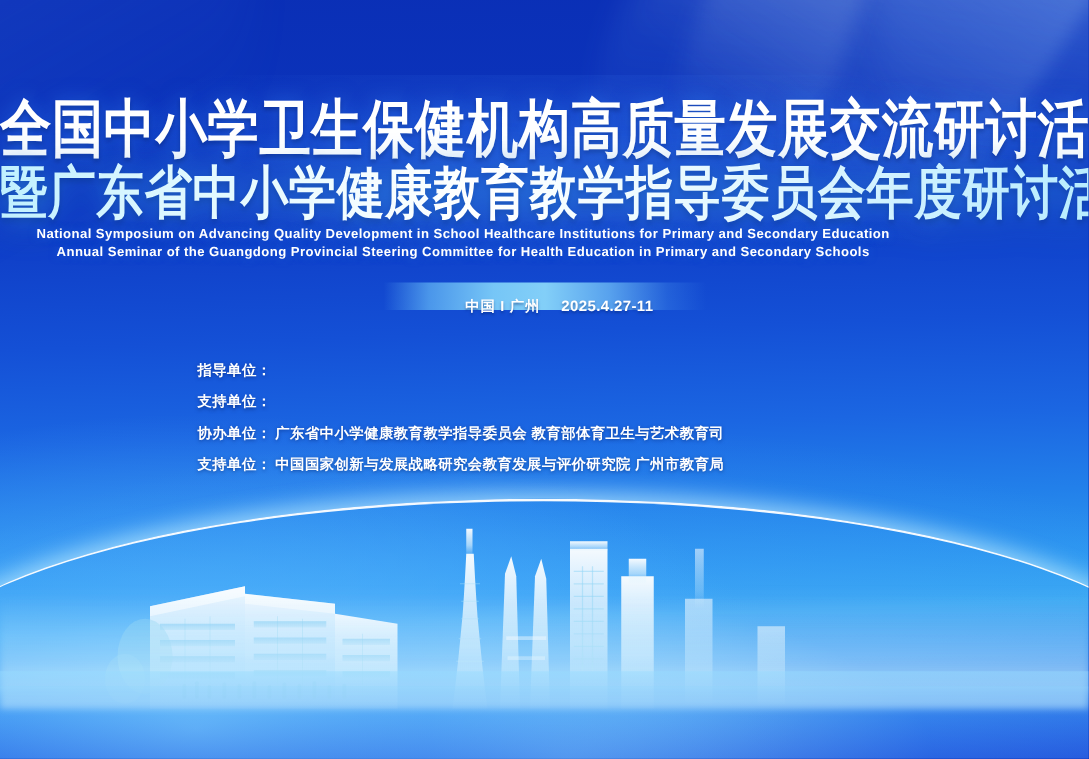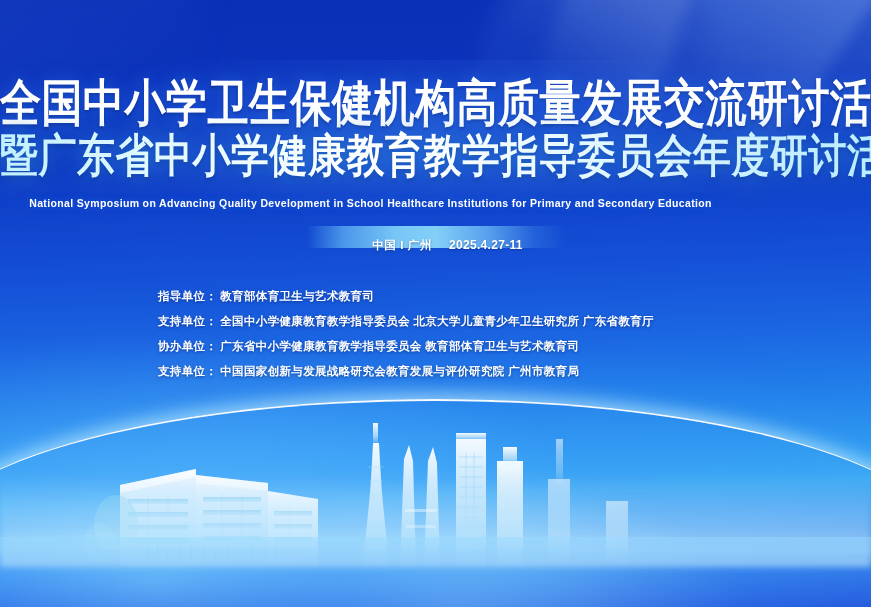--- a/index.html
+++ b/index.html
@@ -92,21 +92,21 @@
     white-space:nowrap;
     background:linear-gradient(96deg,#bff0ff 0%,#d8f6ff 12%,#eafbff 26%,#ffffff 44%,#eafaff 62%,#d2f2ff 80%,#b8ecff 100%);
     -webkit-background-clip:text;
     background-clip:text;
     color:transparent;
     -webkit-text-fill-color:transparent;
     filter:drop-shadow(0 0 12px rgba(60,170,255,0.70)) drop-shadow(0 2px 2px rgba(0,25,90,0.40));
   }
 
   .t-en {
-    position:absolute; top:196px; left:0; width:741px;
+    position:absolute; top:180px; left:0; width:741px;
     color:#ffffff;
     font-size:10.5px;
     line-height:14.5px;
     font-weight:bold;
     letter-spacing:0.35px;
     text-shadow:0 0 7px rgba(30,100,220,0.8);
     white-space:nowrap;
   }
 
   
@@ -187,40 +187,39 @@
   <div class="swoosh sw4"></div>
   <div class="swoosh sw2"></div>
   <div class="swoosh sw3"></div>
   <div class="title-glow"></div>
 
   <div class="titles">
     <div class="t-line1">全国中小学卫生保健机构高质量发展交流研讨活动</div>
     <div class="t-line2">暨广东省中小学健康教育教学指导委员会年度研讨活动</div>
     <div class="t-en">
       <div>National Symposium on Advancing Quality Development in School Healthcare Institutions for Primary and Secondary Education</div>
+      <div>Annual Seminar of the Guangdong Provincial Steering Committee for Health Education in Primary and Secondary Schools</div>
     </div>
   </div>
 
   <div class="badge-wrap">
     <div class="badge">
       <div class="badge-inner">
         <span>中国 I 广州</span>
         <span class="badge-date">2025.4.27-11</span>
       </div>
     </div>
   </div>
 
   <div class="credits">
     <div class="credit-row">
       <span class="credit-label">指导单位：</span>
-      <span class="credit-value">教育部体育卫生与艺术教育司</span>
     </div>
     <div class="credit-row">
       <span class="credit-label">支持单位：</span>
-      <span class="credit-value">全国中小学健康教育教学指导委员会   北京大学儿童青少年卫生研究所   广东省教育厅</span>
     </div>
     <div class="credit-row">
       <span class="credit-label">协办单位：</span>
       <span class="credit-value">广东省中小学健康教育教学指导委员会   教育部体育卫生与艺术教育司</span>
     </div>
     <div class="credit-row">
       <span class="credit-label">支持单位：</span>
       <span class="credit-value">中国国家创新与发展战略研究会教育发展与评价研究院   广州市教育局</span>
     </div>
   </div>

